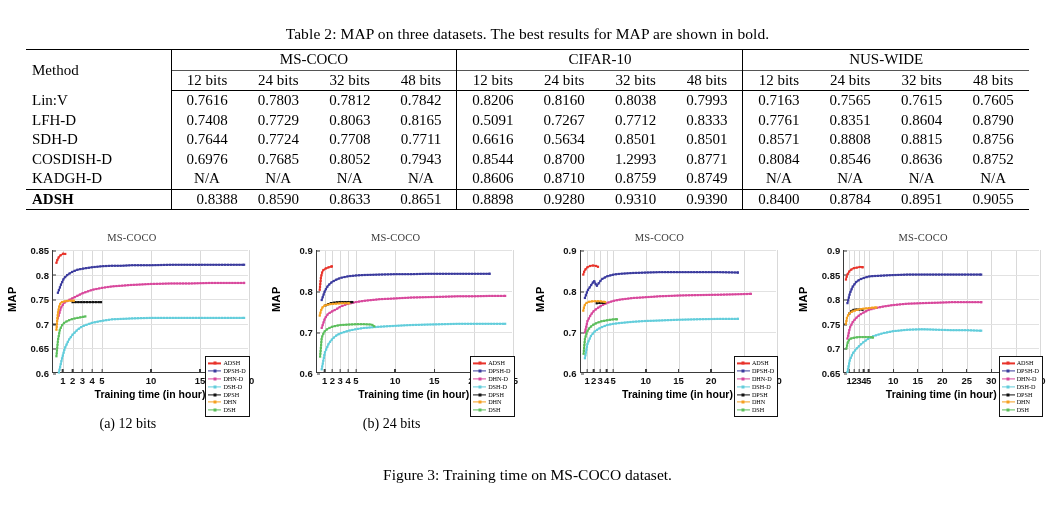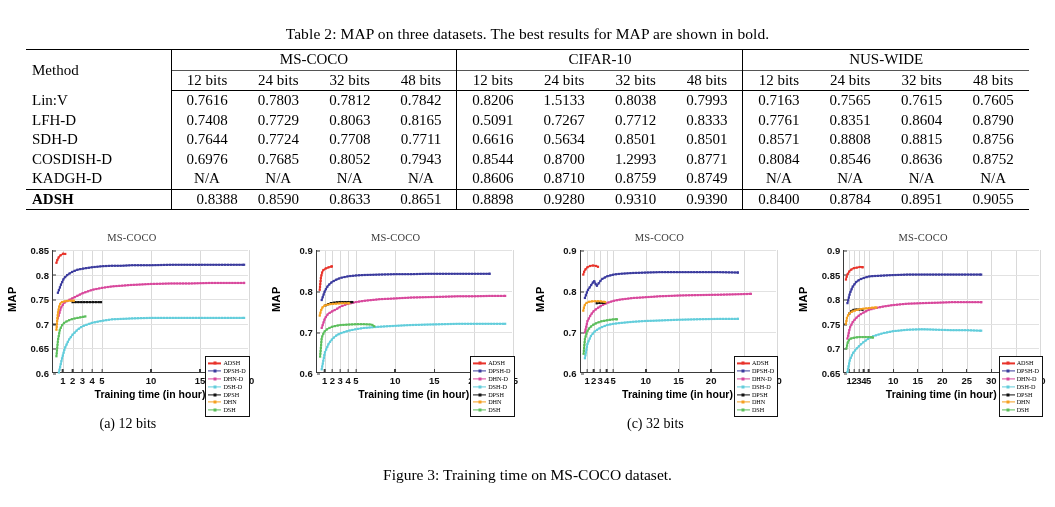--- a/index.html
+++ b/index.html
@@ -210,21 +210,21 @@
         <td class="num">32 bits</td>
         <td class="num">48 bits</td>
       </tr>
     <tr>
           <td class="method-col vrule-r">Lin:V</td>
           <td class="num">0.7616</td>
           <td class="num">0.7803</td>
           <td class="num">0.7812</td>
           <td class="num vrule-r">0.7842</td>
           <td class="num">0.8206</td>
-          <td class="num">1.5133</td>
+          <td class="num">0.8160</td>
           <td class="num">0.8038</td>
           <td class="num vrule-r">0.7993</td>
           <td class="num">0.7163</td>
           <td class="num">0.7565</td>
           <td class="num">0.7615</td>
           <td class="num">0.7605</td>
         </tr>
         <tr>
           <td class="method-col vrule-r">LFH-D</td>
           <td class="num">0.7408</td>
@@ -1029,20 +1029,21 @@
         </div>
         <div class="row">
           <span class="swatch">
             <i style="background: rgb(92, 190, 92);"></i>
             <b style="background: rgb(92, 190, 92);"></b>
           </span>
           <span>DSH</span>
         </div>
       </div>
       <div class="xlab">Training time (in hour)</div>
+      <div class="subcap">(b) 24 bits</div>
     </div>
     <div class="fig">
       <div class="fig-title">MS-COCO</div>
       <div class="ylab">MAP</div>
       <div class="plotbox">
         <div class="gline-v" style="left: 6.53333px;"></div>
         <div class="tick-x" style="left: 6.53333px;">1</div>
         <div class="gline-v" style="left: 13.0667px;"></div>
         <div class="tick-x" style="left: 13.0667px;">2</div>
         <div class="gline-v" style="left: 19.6px;"></div>
@@ -1355,21 +1356,20 @@
         </div>
         <div class="row">
           <span class="swatch">
             <i style="background: rgb(92, 190, 92);"></i>
             <b style="background: rgb(92, 190, 92);"></b>
           </span>
           <span>DSH</span>
         </div>
       </div>
       <div class="xlab">Training time (in hour)</div>
-      <div class="subcap">(c) 32 bits</div>
     </div>
     <div class="fig">
       <div class="fig-title">MS-COCO</div>
       <div class="ylab">MAP</div>
       <div class="plotbox">
         <div class="gline-v" style="left: 4.9px;"></div>
         <div class="tick-x" style="left: 4.9px;">1</div>
         <div class="gline-v" style="left: 9.8px;"></div>
         <div class="tick-x" style="left: 9.8px;">2</div>
         <div class="gline-v" style="left: 14.7px;"></div>

